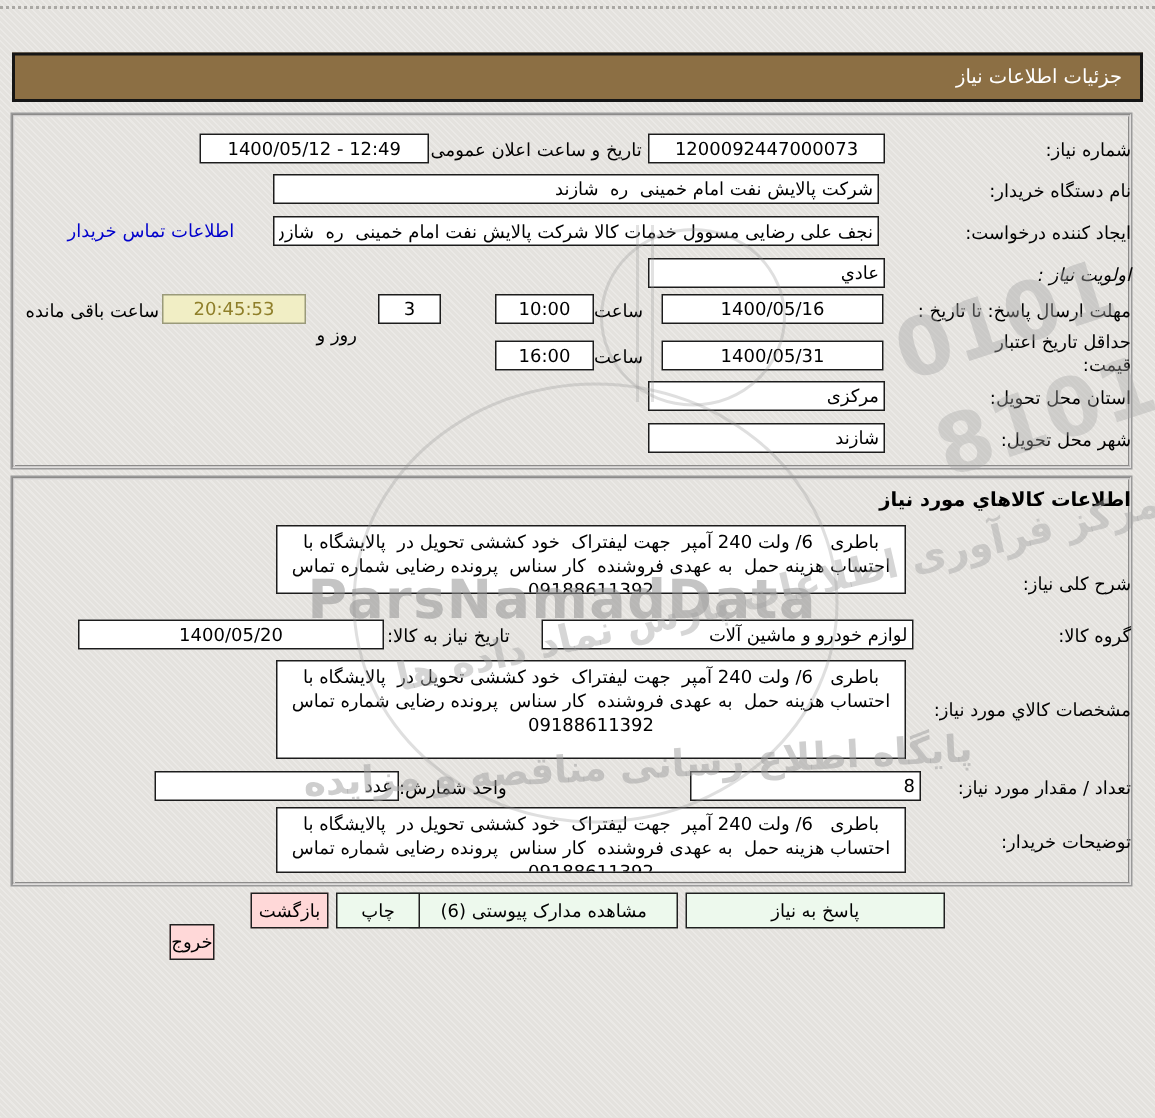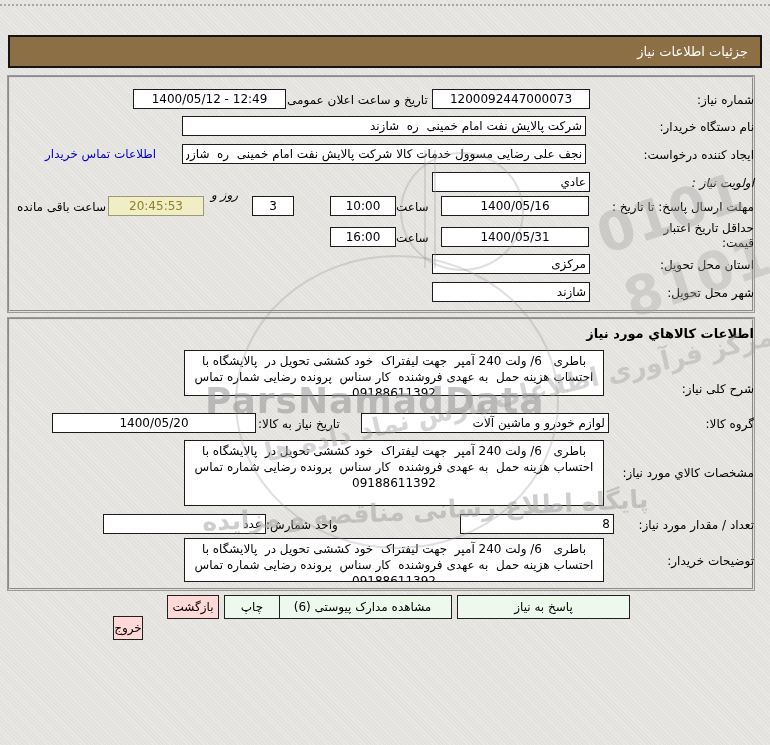--- a/index.html
+++ b/index.html
@@ -72,21 +72,21 @@
 <span class="link" style="left:45px;top:147px;color:#0000CC;">اطلاعات تماس خریدار</span>
 
 <div class="lbl lbl-r" style="top:176px;font-style:italic;">اولویت نیاز :</div>
 <input class="inp ral" style="left: 432px; top: 172px; width: 150px;" readonly="" value="عادي">
 
 <div class="lbl lbl-r" style="top:200px;text-align:center;">مهلت ارسال پاسخ: تا تاریخ :</div>
 <input class="inp ctr" style="left: 441px; top: 196px; width: 140px;" readonly="" value="1400/05/16">
 <div class="lbl" style="left:396px;top:200px;">ساعت</div>
 <input class="inp ctr" style="left: 330px; top: 196px; width: 58px;" readonly="" value="10:00">
 <input class="inp ctr" style="left: 252px; top: 196px; width: 34px;" readonly="" value="3">
-<div class="lbl" style="left:211px;top:188px;font-style:italic;">روز و</div>
+<div class="lbl" style="left:211px;top:216px;">روز و</div>
 <div class="inp ctr" style="left:108px;top:196px;width:88px;background:#F1EEC5;border-color:#9a9a7a;color:#8F7F2A;">20:45:53</div>
 <div class="lbl" style="left:17px;top:200px;">ساعت باقی مانده</div>
 
 <div class="lbl lbl-r" style="top:221px;line-height:15px;">
   <div>حداقل تاریخ اعتبار</div>
   <div>قیمت:</div>
 </div>
 <div class="lbl" style="left:546px;top:230px;">تا تاریخ :</div>
 <input class="inp ctr" style="left: 441px; top: 227px; width: 140px;" readonly="" value="1400/05/31">
 <div class="lbl" style="left:396px;top:231px;">ساعت</div>

